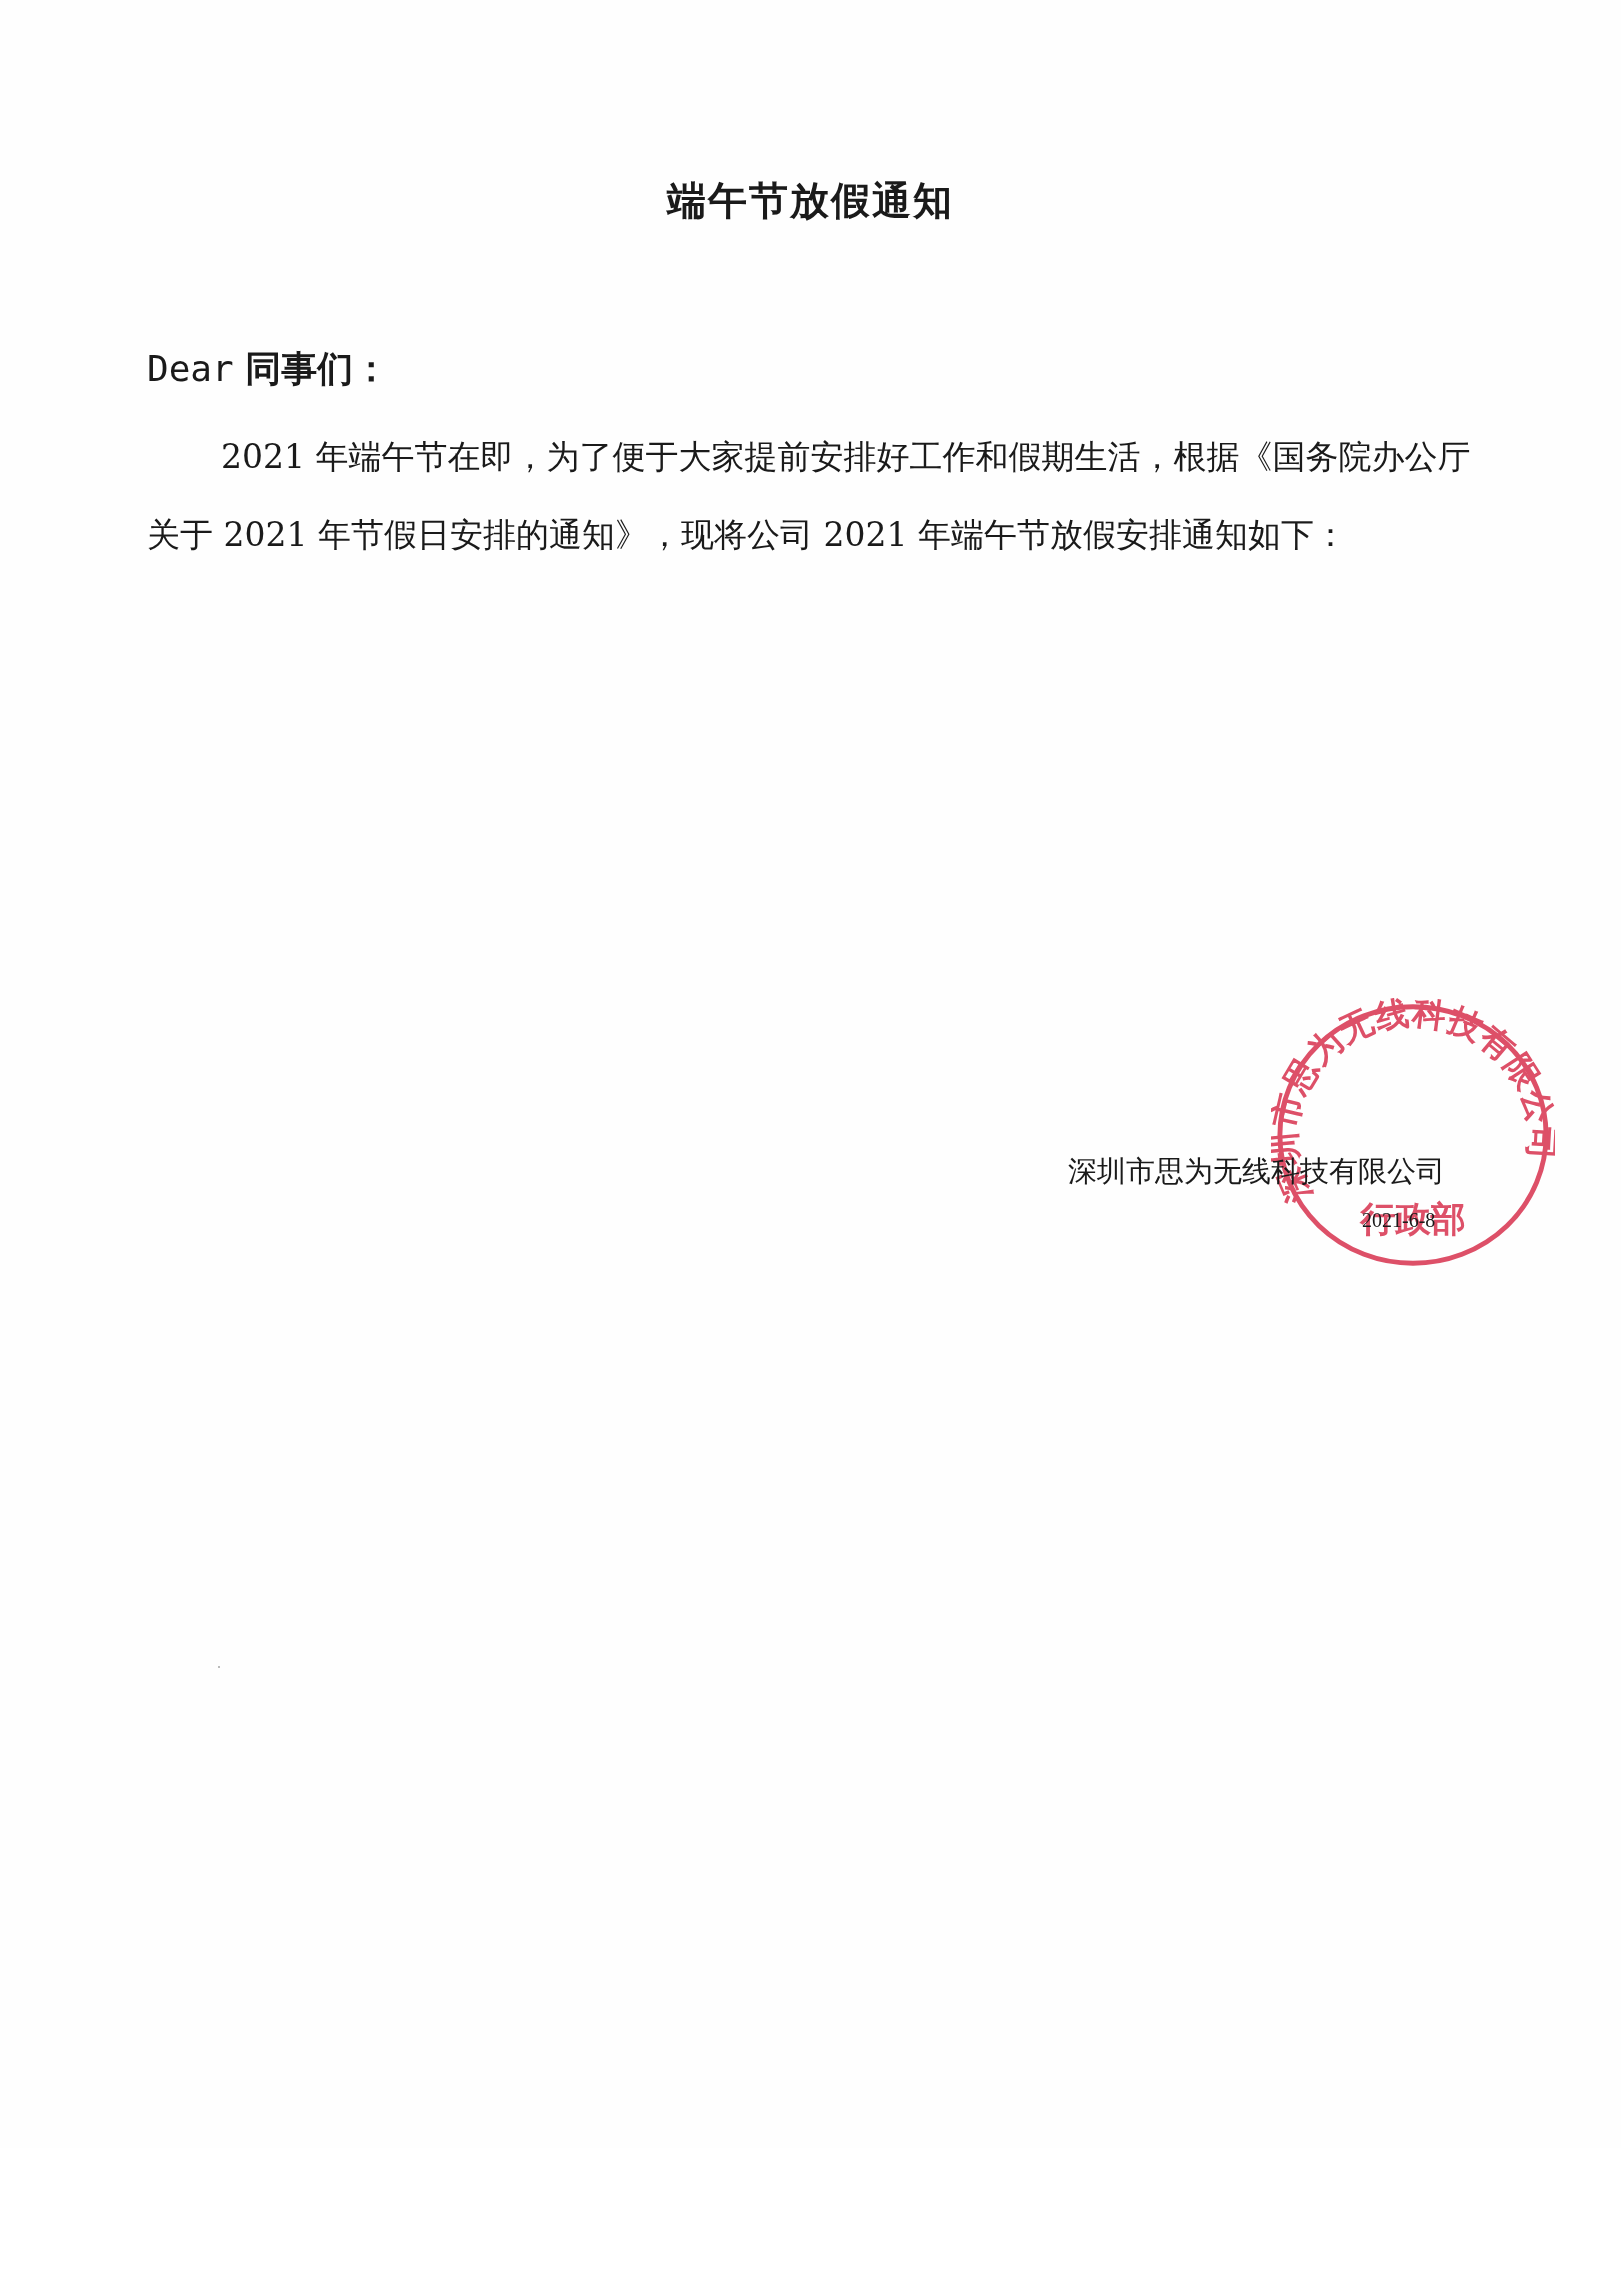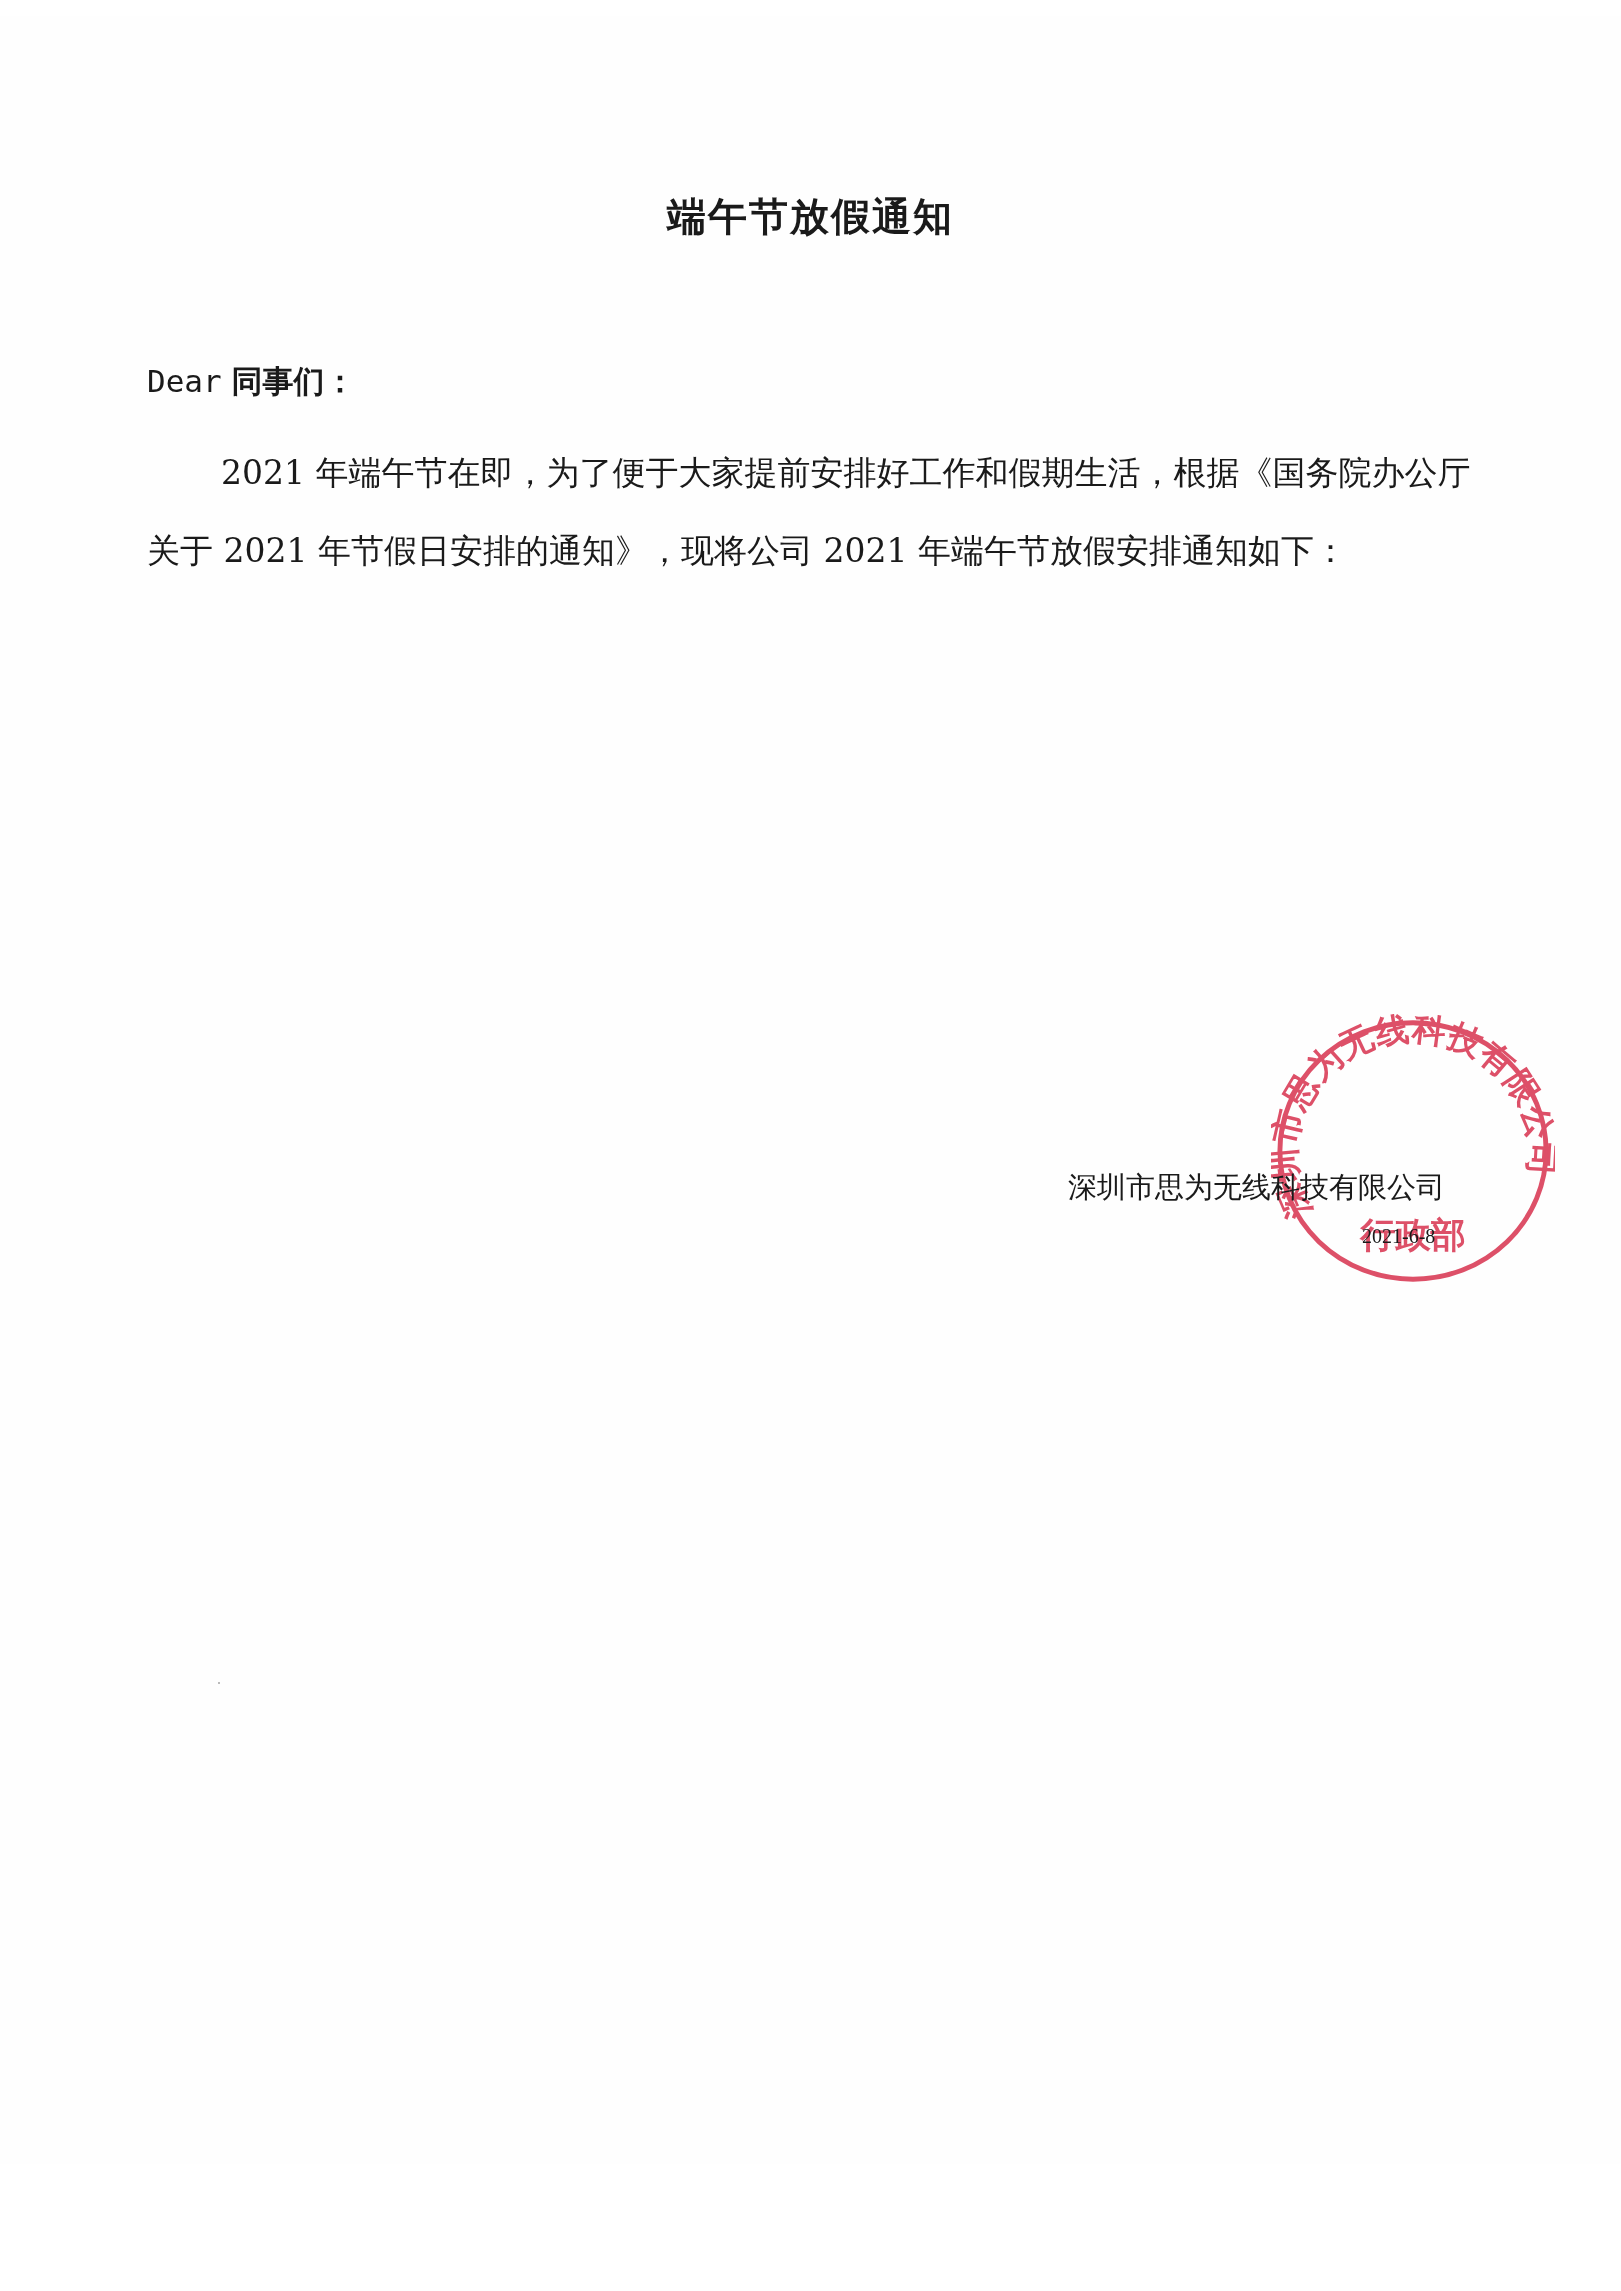--- a/index.html
+++ b/index.html
@@ -1,22 +1,22 @@
 <!DOCTYPE html>
 <html><head>
   <meta charset="utf-8">
   <style>
     html, body { margin: 0; padding: 0; background: #ffffff; }
     body { width: 1621px; height: 2292px; position: relative; overflow: hidden;
            font-family: "DejaVu Serif", "Liberation Serif", serif; color: #1a1a1a; }
-    .page { position: absolute; left: 0; top: 0; width: 1621px; height: 2148px; background: #fefefe; margin-top: 16px; }
+    .page { position: absolute; left: 0; top: 0; width: 1621px; height: 2148px; background: #fefefe; }
     .title { position: absolute; top: 174px; left: 0; width: 1621px; text-align: center;
              font-size: 39px; font-weight: bold; letter-spacing: 2px;
              font-family: "DejaVu Sans", "Liberation Sans", sans-serif; }
-    .greeting { position: absolute; left: 147px; top: 345px; font-size: 31px; }
+    .greeting { position: absolute; left: 147px; top: 345px; font-size: 36px; }
     .greeting .en { font-family: "DejaVu Sans Mono", "Liberation Mono", monospace; }
     .greeting .zh { font-weight: bold; font-family: "DejaVu Sans", "Liberation Sans", sans-serif; }
     .para { position: absolute; left: 147px; width: 1353px; font-size: 33px; line-height: 78px; text-indent: 74px; }
     .p1 { top: 418px; }
     .p2 { top: 708px; }
     .p3 { top: 835px; font-weight: bold; font-family: "DejaVu Sans", "Liberation Sans", sans-serif; }
     .sign { position: absolute; left: 1068px; top: 1152px; font-size: 29px; font-family: "DejaVu Serif", serif; }
     .date { position: absolute; left: 1362px; top: 1209px; font-size: 20px; font-family: "Liberation Serif", serif; }
     .stamp { position: absolute; left: 1271px; top: 998px; width: 284px; height: 274px; opacity: 0.85; }
     .dot { position: absolute; left: 218px; top: 1666px; width: 2px; height: 2px; background: #bbb; }

